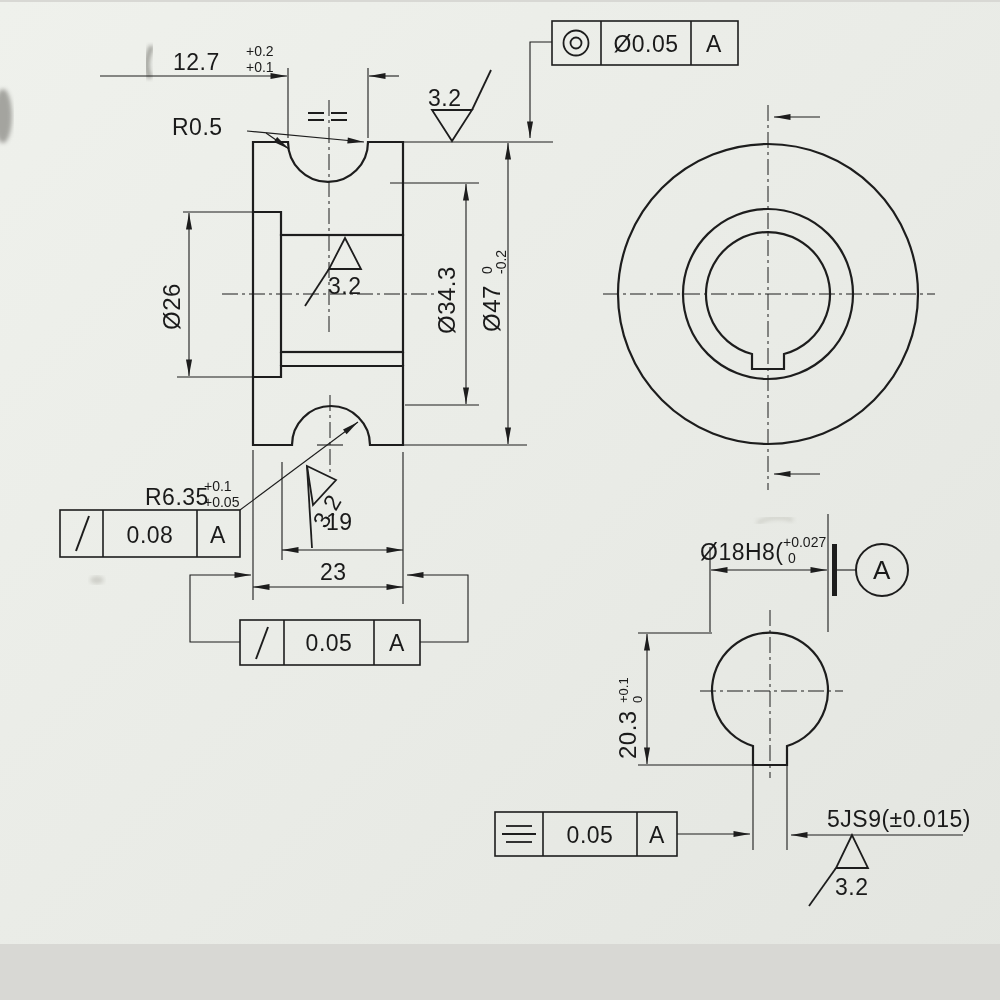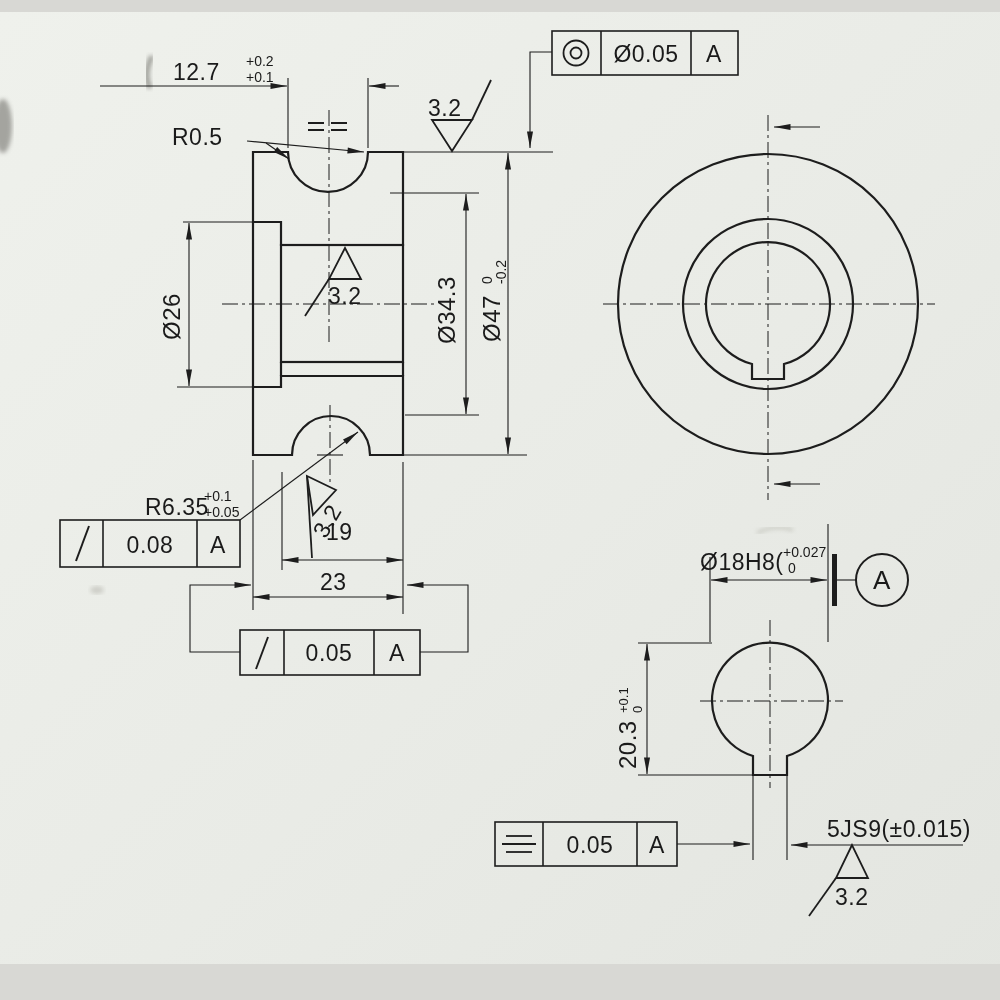--- a/index.html
+++ b/index.html
@@ -1,16 +1,16 @@
 <!DOCTYPE html>
 <html><head>
 <meta charset="utf-8">
 <style>
   html,body{margin:0;padding:0;background:#d8d8d4;}
-  .page{width:1000px;height:940px;position:relative;margin:12px auto;}
+  .page{width:1000px;height:940px;position:relative;margin:2px auto;}
   svg{display:block;}
   text{font-family:"Liberation Sans", sans-serif;fill:#1a1a1a;letter-spacing:0.5px;}
   .dim{font-size:23px;}
   .dimb{font-size:24px;}
   .tol{font-size:14px;letter-spacing:0px;}
   .tols{font-size:13px;letter-spacing:0px;}
   .datum{font-size:26px;}
   .mid{text-anchor:middle;}
   .ln{stroke:#1d1d1d;fill:none;}
   .thick{stroke-width:2.2;}

